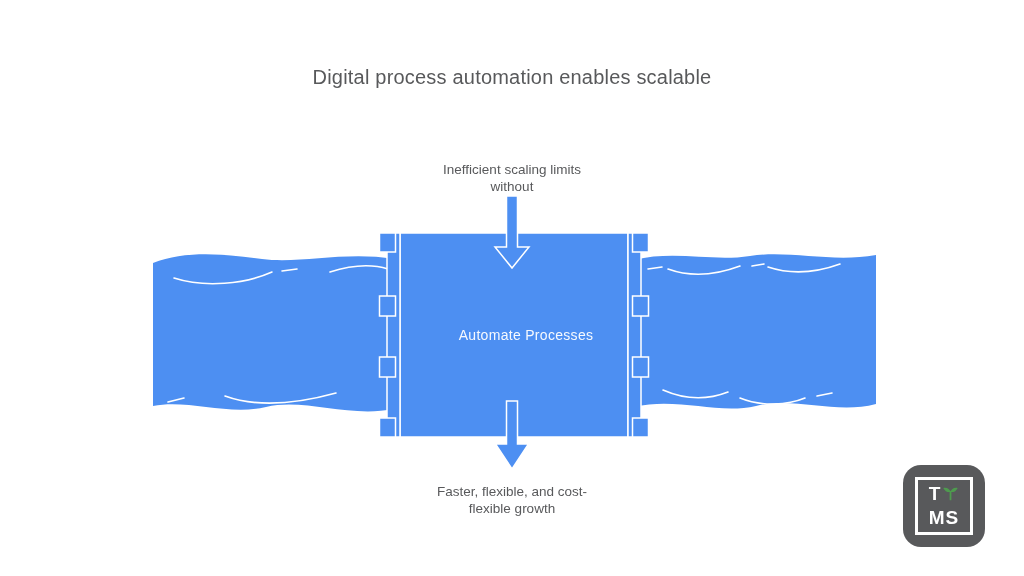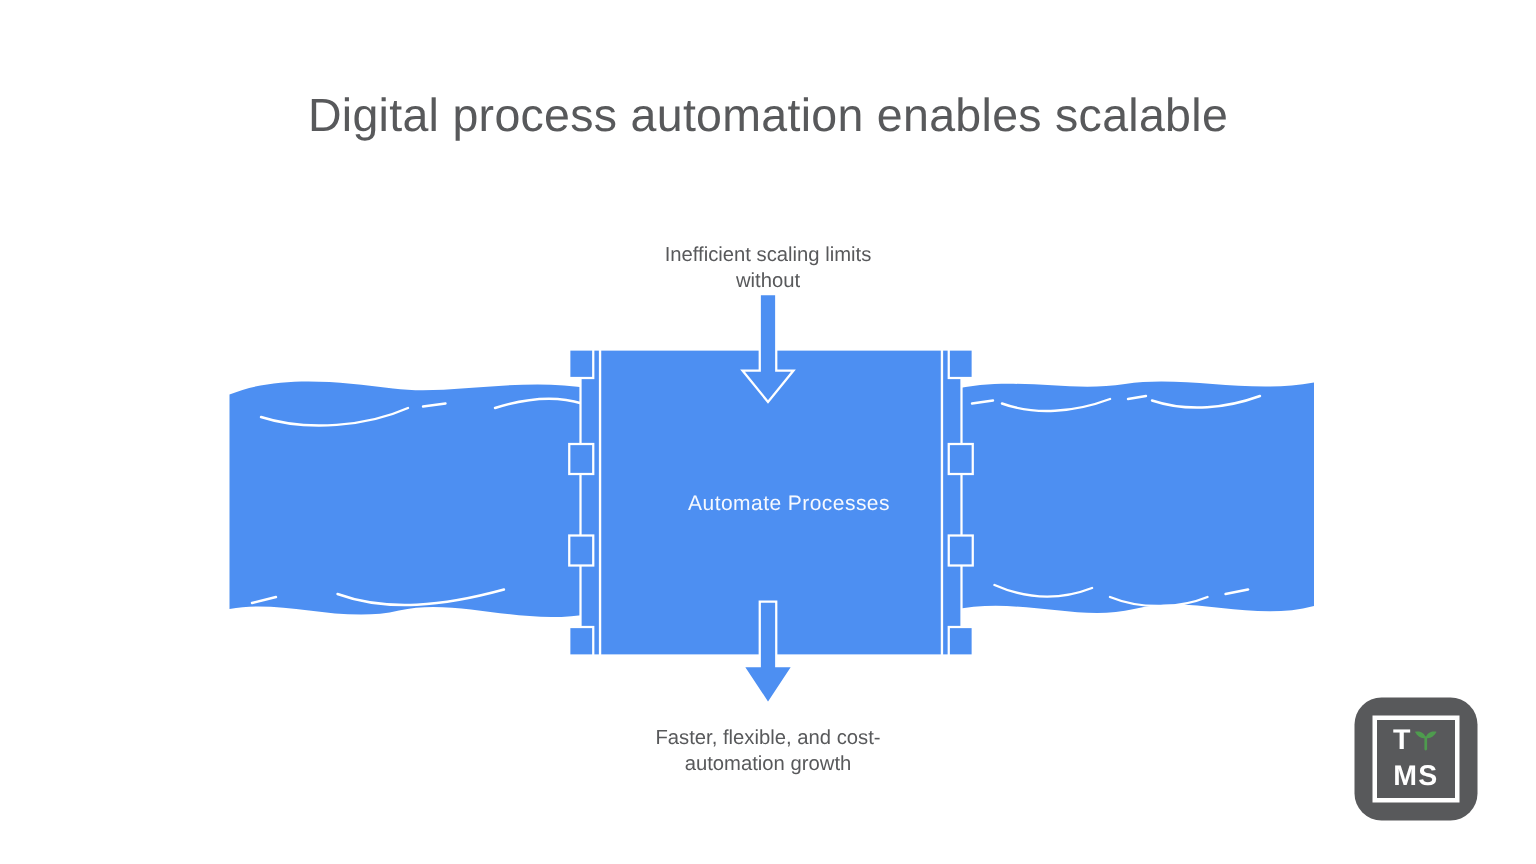--- a/index.html
+++ b/index.html
@@ -15,21 +15,21 @@
     background: var(--page_bg, #ffffff);
     overflow: hidden;
   }
   .title {
     position: absolute;
     top: 58px;
     left: 0;
     width: 1024px;
     text-align: center;
     color: var(--text_gray, #58595b);
-    font-size: 31px;
+    font-size: 20px;
     line-height: 38px;
     font-weight: 500;
     letter-spacing: 0.2px;
   }
   .small-label {
     position: absolute;
     left: 0;
     width: 1024px;
     text-align: center;
     color: var(--text_gray, #58595b);
@@ -166,21 +166,21 @@
 
     <polygon points="506.5,196 517.5,196 517.5,247 529,247 512,268 495,247 506.5,247" fill="var(--blue)" stroke="var(--outline_white)" stroke-width="1.5"></polygon>
 
     <polygon points="506.5,401 517.5,401 517.5,444 528.5,444 512,469 495.5,444 506.5,444" fill="var(--blue)" stroke="var(--outline_white)" stroke-width="1.5"></polygon>
   </svg>
 
   <div class="box-label">Automate Processes</div>
 
   <div class="small-label bottom-label">
     <div>Faster, flexible, and cost-</div>
-    <div>automation growth</div>
+    <div>flexible growth</div>
   </div>
 
   <div class="logo">
     <div class="logo-inner">
       <div class="logo-row">
         <span>T</span>
         <svg class="sprout" viewBox="0 0 16 16">
           <path d="M8 14 C8 11, 8 9.2, 8 6.8" stroke="var(--sprout_green)" stroke-width="1.7" fill="none" stroke-linecap="round"></path>
           <path d="M8 7 C5.4 7.6, 2.8 6.4, 1.2 3.2 C4.6 2.4, 7.3 4, 8 7 Z" fill="var(--sprout_green)"></path>
           <path d="M8 7 C10.6 7.6, 13.2 6.4, 14.8 3.2 C11.4 2.4, 8.7 4, 8 7 Z" fill="var(--sprout_green)"></path>

